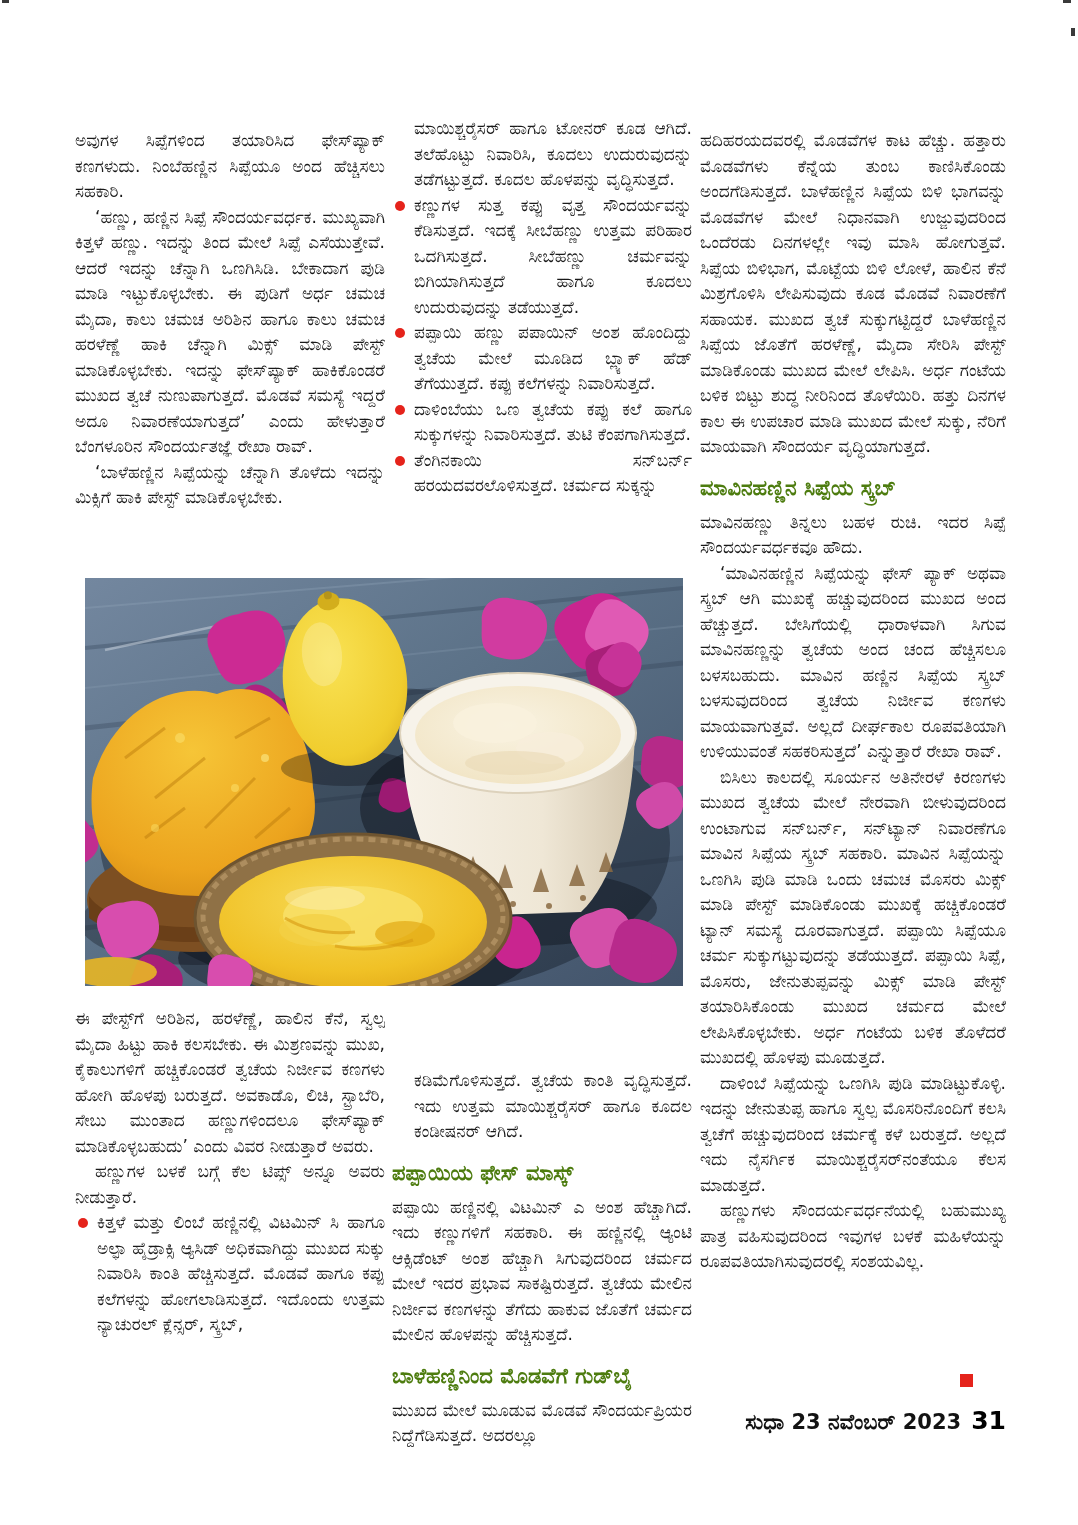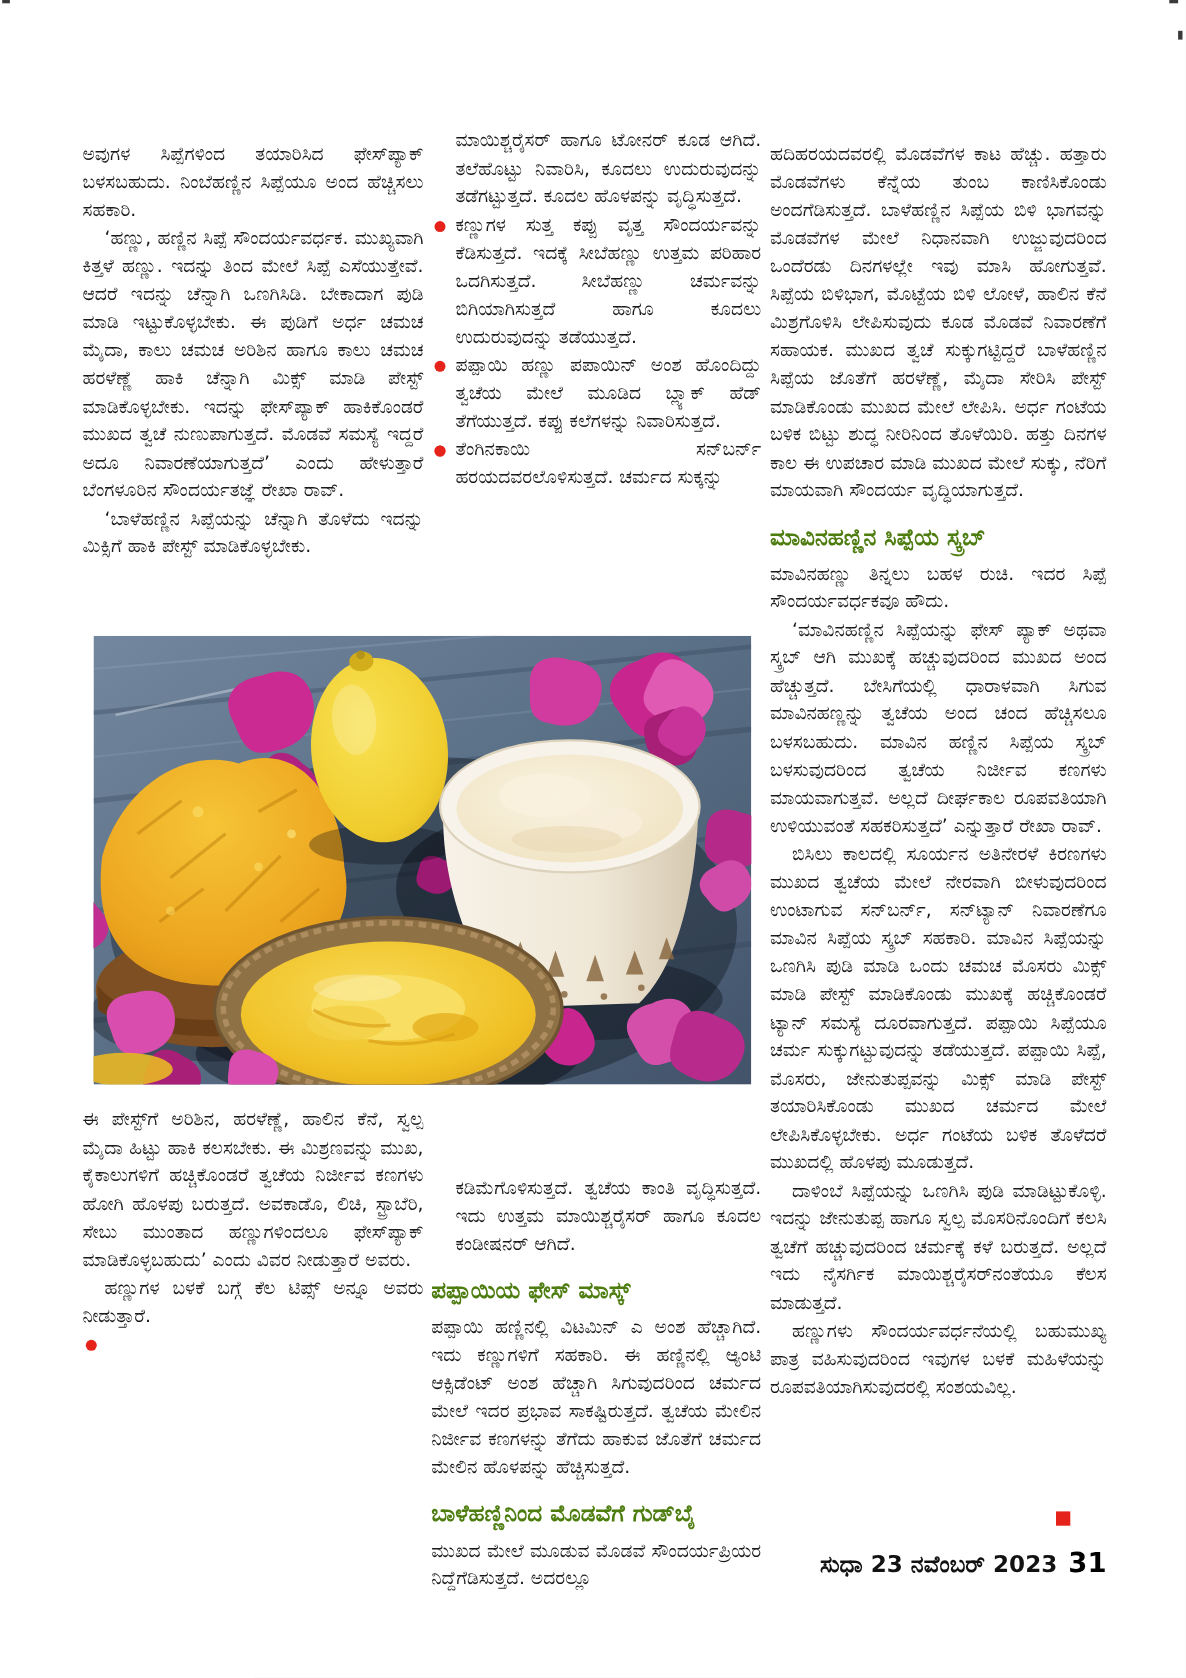--- a/index.html
+++ b/index.html
@@ -31,37 +31,38 @@
 </head>
 <body>
 
 <div class="sheet">
 
   <div class="cropmark cm1"></div>
   <div class="cropmark cm2"></div>
   <div class="cropmark cm3"></div>
 
   <div class="col col1t">
-    <p>ಅವುಗಳ ಸಿಪ್ಪೆಗಳಿಂದ ತಯಾರಿಸಿದ ಫೇಸ್‌ಪ್ಯಾಕ್ ಬಳಸಬಹುದು. ನಿಂಬೆಹಣ್ಣಿನ ಸಿಪ್ಪೆಯೂ ಅಂದ ಹೆಚ್ಚಿಸಲು ಸಹಕಾರಿ.</p>
+    <p>ಅವುಗಳ ಸಿಪ್ಪೆಗಳಿಂದ ತಯಾರಿಸಿದ ಫೇಸ್‌ಪ್ಯಾಕ್ ಕಣಗಳುದು. ನಿಂಬೆಹಣ್ಣಿನ ಸಿಪ್ಪೆಯೂ ಅಂದ ಹೆಚ್ಚಿಸಲು ಸಹಕಾರಿ.</p>
     <p class="indent">‘ಹಣ್ಣು, ಹಣ್ಣಿನ ಸಿಪ್ಪೆ ಸೌಂದರ್ಯವರ್ಧಕ. ಮುಖ್ಯವಾಗಿ ಕಿತ್ತಳೆ ಹಣ್ಣು. ಇದನ್ನು ತಿಂದ ಮೇಲೆ ಸಿಪ್ಪೆ ಎಸೆಯುತ್ತೇವೆ. ಆದರೆ ಇದನ್ನು ಚೆನ್ನಾಗಿ ಒಣಗಿಸಿಡಿ. ಬೇಕಾದಾಗ ಪುಡಿ ಮಾಡಿ ಇಟ್ಟುಕೊಳ್ಳಬೇಕು. ಈ ಪುಡಿಗೆ ಅರ್ಧ ಚಮಚ ಮೈದಾ, ಕಾಲು ಚಮಚ ಅರಿಶಿನ ಹಾಗೂ ಕಾಲು ಚಮಚ ಹರಳೆಣ್ಣೆ ಹಾಕಿ ಚೆನ್ನಾಗಿ ಮಿಕ್ಸ್ ಮಾಡಿ ಪೇಸ್ಟ್ ಮಾಡಿಕೊಳ್ಳಬೇಕು. ಇದನ್ನು ಫೇಸ್‌ಪ್ಯಾಕ್ ಹಾಕಿಕೊಂಡರೆ ಮುಖದ ತ್ವಚೆ ನುಣುಪಾಗುತ್ತದೆ. ಮೊಡವೆ ಸಮಸ್ಯೆ ಇದ್ದರೆ ಅದೂ ನಿವಾರಣೆಯಾಗುತ್ತದೆ’ ಎಂದು ಹೇಳುತ್ತಾರೆ ಬೆಂಗಳೂರಿನ ಸೌಂದರ್ಯತಜ್ಞೆ ರೇಖಾ ರಾವ್.</p>
     <p class="indent">‘ಬಾಳೆಹಣ್ಣಿನ ಸಿಪ್ಪೆಯನ್ನು ಚೆನ್ನಾಗಿ ತೊಳೆದು ಇದನ್ನು ಮಿಕ್ಸಿಗೆ ಹಾಕಿ ಪೇಸ್ಟ್ ಮಾಡಿಕೊಳ್ಳಬೇಕು.</p>
   </div>
 
   <div class="col col2t">
     <p class="cont">ಮಾಯಿಶ್ಚರೈಸರ್ ಹಾಗೂ ಟೋನರ್ ಕೂಡ ಆಗಿದೆ. ತಲೆಹೊಟ್ಟು ನಿವಾರಿಸಿ, ಕೂದಲು ಉದುರುವುದನ್ನು ತಡೆಗಟ್ಟುತ್ತದೆ. ಕೂದಲ ಹೊಳಪನ್ನು ವೃದ್ಧಿಸುತ್ತದೆ.</p>
     <div class="bullet">
       <span class="dot"></span>
       <span>ಕಣ್ಣುಗಳ ಸುತ್ತ ಕಪ್ಪು ವೃತ್ತ ಸೌಂದರ್ಯವನ್ನು ಕೆಡಿಸುತ್ತದೆ. ಇದಕ್ಕೆ ಸೀಬೆಹಣ್ಣು ಉತ್ತಮ ಪರಿಹಾರ ಒದಗಿಸುತ್ತದೆ. ಸೀಬೆಹಣ್ಣು ಚರ್ಮವನ್ನು ಬಿಗಿಯಾಗಿಸುತ್ತದೆ ಹಾಗೂ ಕೂದಲು ಉದುರುವುದನ್ನು ತಡೆಯುತ್ತದೆ.</span>
     </div>
     <div class="bullet">
       <span class="dot"></span>
       <span>ಪಪ್ಪಾಯಿ ಹಣ್ಣು ಪಪಾಯಿನ್ ಅಂಶ ಹೊಂದಿದ್ದು ತ್ವಚೆಯ ಮೇಲೆ ಮೂಡಿದ ಬ್ಲ್ಯಾಕ್ ಹೆಡ್ ತೆಗೆಯುತ್ತದೆ. ಕಪ್ಪು ಕಲೆಗಳನ್ನು ನಿವಾರಿಸುತ್ತದೆ.</span>
     </div>
     <div class="bullet">
       <span class="dot"></span>
+      <span>ದಾಳಿಂಬೆಯು ಒಣ ತ್ವಚೆಯ ಕಪ್ಪು ಕಲೆ ಹಾಗೂ ಸುಕ್ಕುಗಳನ್ನು ನಿವಾರಿಸುತ್ತದೆ. ತುಟಿ ಕೆಂಪಗಾಗಿಸುತ್ತದೆ.</span>
     </div>
     <div class="bullet">
       <span class="dot"></span>
       <span>ತೆಂಗಿನಕಾಯಿ ಸನ್‌ಬರ್ನ್ ಹರಯದವರಲೊಳಿಸುತ್ತದೆ. ಚರ್ಮದ ಸುಕ್ಕನ್ನು</span>
     </div>
   </div>
 
   <div class="col col3">
     <p>ಹದಿಹರಯದವರಲ್ಲಿ ಮೊಡವೆಗಳ ಕಾಟ ಹೆಚ್ಚು. ಹತ್ತಾರು ಮೊಡವೆಗಳು ಕೆನ್ನೆಯ ತುಂಬ ಕಾಣಿಸಿಕೊಂಡು ಅಂದಗೆಡಿಸುತ್ತದೆ. ಬಾಳೆಹಣ್ಣಿನ ಸಿಪ್ಪೆಯ ಬಿಳಿ ಭಾಗವನ್ನು ಮೊಡವೆಗಳ ಮೇಲೆ ನಿಧಾನವಾಗಿ ಉಜ್ಜುವುದರಿಂದ ಒಂದೆರಡು ದಿನಗಳಲ್ಲೇ ಇವು ಮಾಸಿ ಹೋಗುತ್ತವೆ. ಸಿಪ್ಪೆಯ ಬಿಳಿಭಾಗ, ಮೊಟ್ಟೆಯ ಬಿಳಿ ಲೋಳೆ, ಹಾಲಿನ ಕೆನೆ ಮಿಶ್ರಗೊಳಿಸಿ ಲೇಪಿಸುವುದು ಕೂಡ ಮೊಡವೆ ನಿವಾರಣೆಗೆ ಸಹಾಯಕ. ಮುಖದ ತ್ವಚೆ ಸುಕ್ಕುಗಟ್ಟಿದ್ದರೆ ಬಾಳೆಹಣ್ಣಿನ ಸಿಪ್ಪೆಯ ಜೊತೆಗೆ ಹರಳೆಣ್ಣೆ, ಮೈದಾ ಸೇರಿಸಿ ಪೇಸ್ಟ್ ಮಾಡಿಕೊಂಡು ಮುಖದ ಮೇಲೆ ಲೇಪಿಸಿ. ಅರ್ಧ ಗಂಟೆಯ ಬಳಿಕ ಬಿಟ್ಟು ಶುದ್ಧ ನೀರಿನಿಂದ ತೊಳೆಯಿರಿ. ಹತ್ತು ದಿನಗಳ ಕಾಲ ಈ ಉಪಚಾರ ಮಾಡಿ ಮುಖದ ಮೇಲೆ ಸುಕ್ಕು, ನೆರಿಗೆ ಮಾಯವಾಗಿ ಸೌಂದರ್ಯ ವೃದ್ಧಿಯಾಗುತ್ತದೆ.</p>
     <h2 class="sec">ಮಾವಿನಹಣ್ಣಿನ ಸಿಪ್ಪೆಯ ಸ್ಕ್ರಬ್</h2>
@@ -213,20 +214,21 @@
         </g>
       </g>
     </svg>
   </div>
 
   <div class="col col1b">
     <p>ಈ ಪೇಸ್ಟ್‌ಗೆ ಅರಿಶಿನ, ಹರಳೆಣ್ಣೆ, ಹಾಲಿನ ಕೆನೆ, ಸ್ವಲ್ಪ ಮೈದಾ ಹಿಟ್ಟು ಹಾಕಿ ಕಲಸಬೇಕು. ಈ ಮಿಶ್ರಣವನ್ನು ಮುಖ, ಕೈಕಾಲುಗಳಿಗೆ ಹಚ್ಚಿಕೊಂಡರೆ ತ್ವಚೆಯ ನಿರ್ಜೀವ ಕಣಗಳು ಹೋಗಿ ಹೊಳಪು ಬರುತ್ತದೆ. ಅವಕಾಡೊ, ಲಿಚಿ, ಸ್ಟ್ರಾಬೆರಿ, ಸೇಬು ಮುಂತಾದ ಹಣ್ಣುಗಳಿಂದಲೂ ಫೇಸ್‌ಪ್ಯಾಕ್ ಮಾಡಿಕೊಳ್ಳಬಹುದು’ ಎಂದು ವಿವರ ನೀಡುತ್ತಾರೆ ಅವರು.</p>
     <p class="indent">ಹಣ್ಣುಗಳ ಬಳಕೆ ಬಗ್ಗೆ ಕೆಲ ಟಿಪ್ಸ್ ಅನ್ನೂ ಅವರು ನೀಡುತ್ತಾರೆ.</p>
     <div class="bullet">
       <span class="dot"></span>
+      <span>ಕಿತ್ತಳೆ ಮತ್ತು ಲಿಂಬೆ ಹಣ್ಣಿನಲ್ಲಿ ವಿಟಮಿನ್ ಸಿ ಹಾಗೂ ಅಲ್ಫಾ ಹೈಡ್ರಾಕ್ಸಿ ಆ್ಯಸಿಡ್ ಅಧಿಕವಾಗಿದ್ದು ಮುಖದ ಸುಕ್ಕು ನಿವಾರಿಸಿ ಕಾಂತಿ ಹೆಚ್ಚಿಸುತ್ತದೆ. ಮೊಡವೆ ಹಾಗೂ ಕಪ್ಪು ಕಲೆಗಳನ್ನು ಹೋಗಲಾಡಿಸುತ್ತದೆ. ಇದೊಂದು ಉತ್ತಮ ನ್ಯಾಚುರಲ್ ಕ್ಲೆನ್ಸರ್, ಸ್ಕ್ರಬ್,</span>
     </div>
   </div>
 
   <div class="col col2b">
     <p class="cont">ಕಡಿಮೆಗೊಳಿಸುತ್ತದೆ. ತ್ವಚೆಯ ಕಾಂತಿ ವೃದ್ಧಿಸುತ್ತದೆ. ಇದು ಉತ್ತಮ ಮಾಯಿಶ್ಚರೈಸರ್ ಹಾಗೂ ಕೂದಲ ಕಂಡೀಷನರ್ ಆಗಿದೆ.</p>
     <h2 class="sec">ಪಪ್ಪಾಯಿಯ ಫೇಸ್ ಮಾಸ್ಕ್</h2>
     <p>ಪಪ್ಪಾಯಿ ಹಣ್ಣಿನಲ್ಲಿ ವಿಟಮಿನ್ ಎ ಅಂಶ ಹೆಚ್ಚಾಗಿದೆ. ಇದು ಕಣ್ಣುಗಳಿಗೆ ಸಹಕಾರಿ. ಈ ಹಣ್ಣಿನಲ್ಲಿ ಆ್ಯಂಟಿ ಆಕ್ಸಿಡೆಂಟ್ ಅಂಶ ಹೆಚ್ಚಾಗಿ ಸಿಗುವುದರಿಂದ ಚರ್ಮದ ಮೇಲೆ ಇದರ ಪ್ರಭಾವ ಸಾಕಷ್ಟಿರುತ್ತದೆ. ತ್ವಚೆಯ ಮೇಲಿನ ನಿರ್ಜೀವ ಕಣಗಳನ್ನು ತೆಗೆದು ಹಾಕುವ ಜೊತೆಗೆ ಚರ್ಮದ ಮೇಲಿನ ಹೊಳಪನ್ನು ಹೆಚ್ಚಿಸುತ್ತದೆ.</p>
     <h2 class="sec">ಬಾಳೆಹಣ್ಣಿನಿಂದ ಮೊಡವೆಗೆ ಗುಡ್‌ಬೈ</h2>
     <p>ಮುಖದ ಮೇಲೆ ಮೂಡುವ ಮೊಡವೆ ಸೌಂದರ್ಯಪ್ರಿಯರ ನಿದ್ದೆಗೆಡಿಸುತ್ತದೆ. ಅದರಲ್ಲೂ</p>
   </div>

